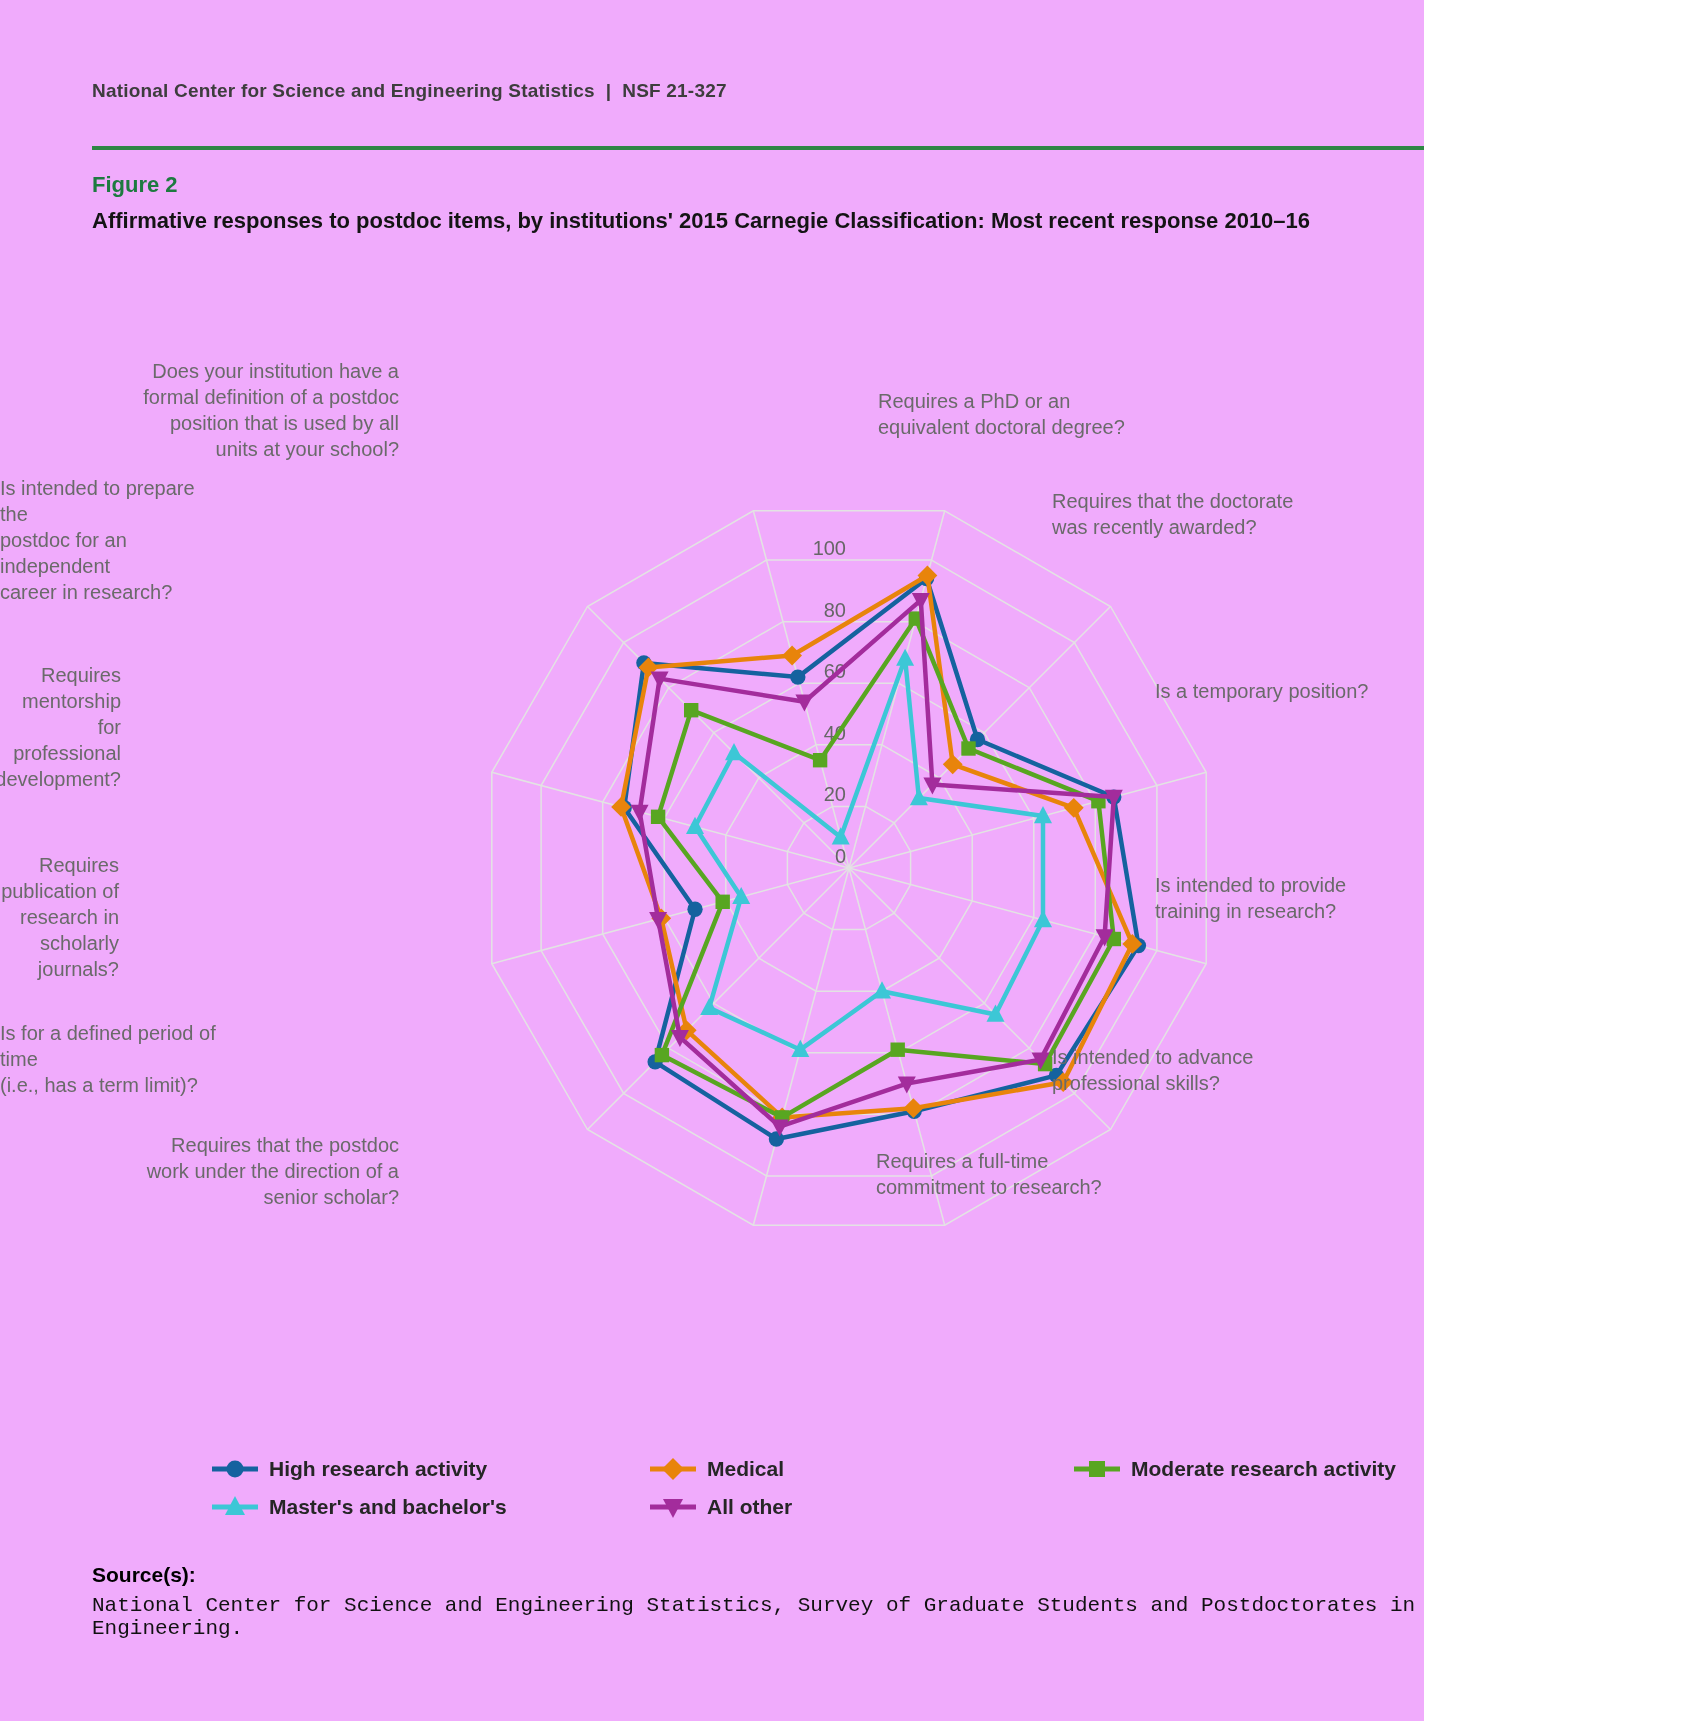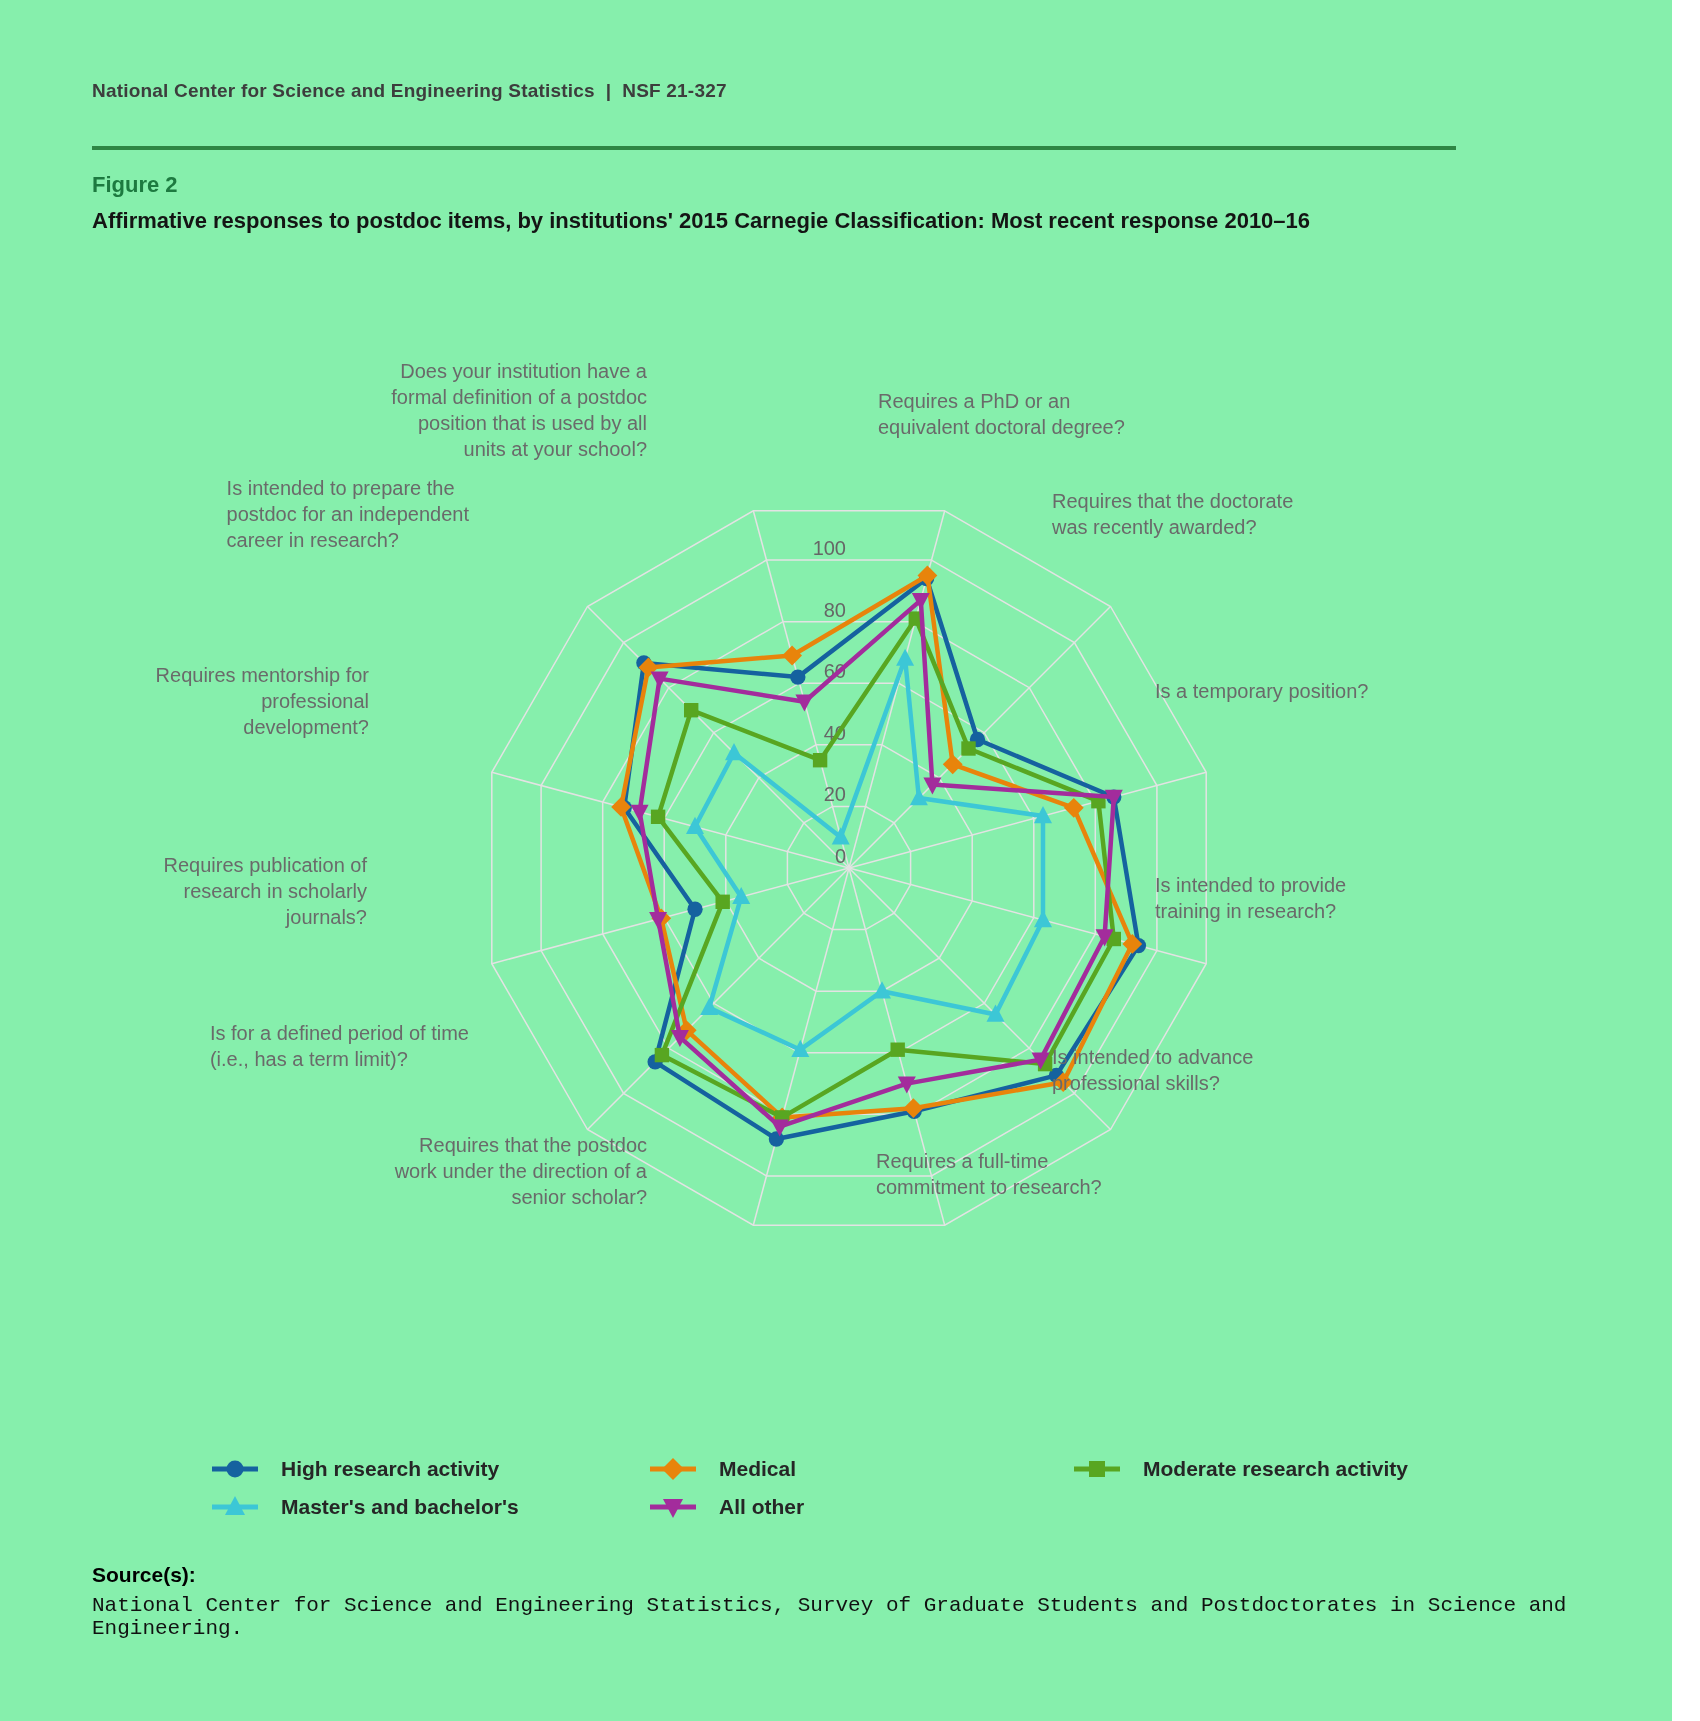--- a/index.html
+++ b/index.html
@@ -1,31 +1,31 @@
 <!DOCTYPE html>
 <html><head>
 <meta charset="utf-8">
 <style>
   html,body{margin:0;padding:0;background:#ffffff;}
   #page{
-    position:relative;width:1672px;height:1721px;background:#86efac;overflow:hidden;
+    position:relative;width:1424px;height:1721px;background:#f0abfc;overflow:hidden;
     font-family:"Liberation Sans", sans-serif;
   }
   .hdr{
     position:absolute;left:92px;top:80px;font-size:19px;font-weight:700;
     color:#3d3d3d;letter-spacing:.2px;white-space:pre;
   }
   .rule{position:absolute;left:92px;top:146px;width:1364px;height:4px;}
   .figlabel{position:absolute;left:92px;top:172px;font-size:22px;font-weight:700;}
   .title{position:absolute;left:92px;top:208px;width:1500px;font-size:22px;font-weight:700;color:#141414;}
   #chart{position:absolute;left:0;top:0;}
   .axis-label{
     position:absolute;font-size:20px;line-height:26px;color:#6a6a6a;white-space:pre-line;
   }
-  .legend-item{position:absolute;display:flex;align-items:center;gap:21px;}
+  .legend-item{position:absolute;display:flex;align-items:center;gap:9px;}
   .legend-item .lbl{font-size:21px;font-weight:700;color:#262626;}
   .src-label{position:absolute;left:92px;top:1563px;font-size:21px;font-weight:700;color:#000;}
   .src-text{position:absolute;left:92px;top:1594px;width:1500px;font-size:21px;color:#111;font-family:Liberation Mono, monospace;}
 </style>
 </head>
 <body>
 
 <div id="page">
   <div class="hdr">National Center for Science and Engineering Statistics  |  NSF 21-327</div>
   <div class="rule" style="background: rgb(46, 134, 68);"></div>

